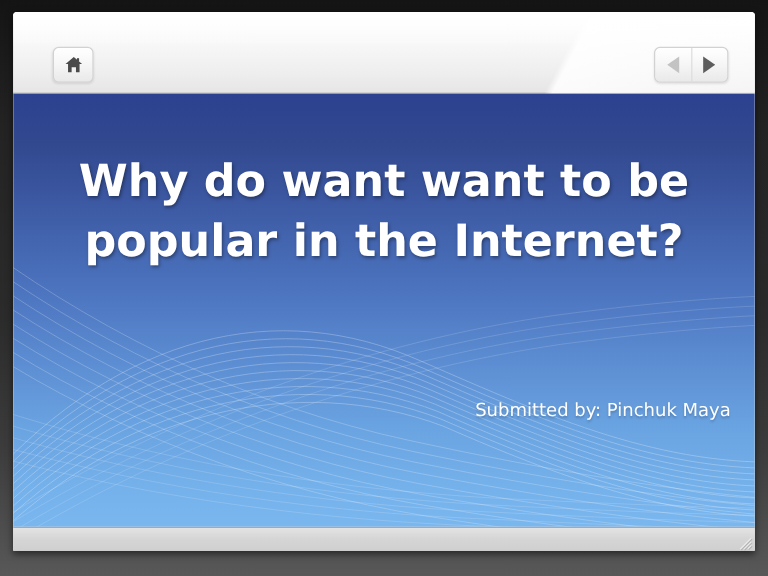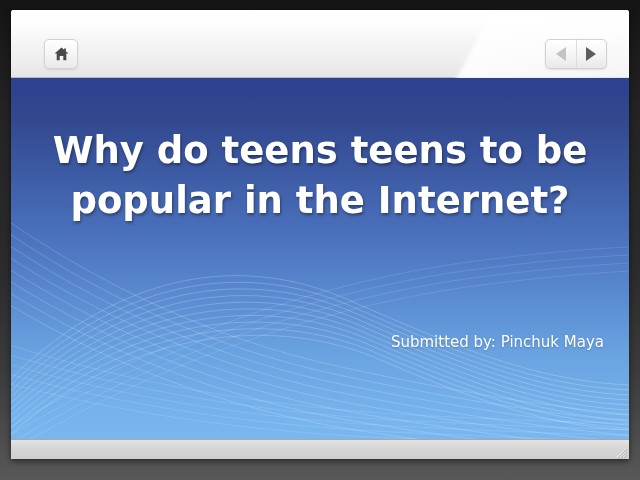--- a/index.html
+++ b/index.html
@@ -155,21 +155,21 @@
     padding: 0 26px;
     box-sizing: border-box;
   }
 
   .slide-subtitle {
     position: absolute;
     left: 0;
     top: 255px;
     width: 618px;
     text-align: right;
-    padding-right: 25px;
+    padding-right: 20px;
     box-sizing: border-box;
     color: #ffffff;
     font-size: 15px;
     font-weight: normal;
     text-shadow: 0 1px 2px rgba(0,0,0,0.22);
   }
 
   
   .statusbar {
     position: absolute;
@@ -260,21 +260,21 @@
           <path d="M-20,190 C120,228 268,246 408,250 C508,255 588,258 650,259"></path>
         </g>
         <g fill="none" stroke="#ffffff" stroke-width="0.6" opacity="0.20">
           <path d="M-20,250 C140,150 300,96 450,74 C540,62 600,58 650,57"></path>
           <path d="M-20,258 C140,158 302,104 452,82 C542,70 602,66 650,65"></path>
           <path d="M-20,266 C140,166 304,112 454,90 C544,78 604,74 650,73"></path>
           <path d="M-20,274 C140,174 306,120 456,98 C546,86 606,82 650,81"></path>
         </g>
       </svg>
 
-      <div class="slide-title">Why do teens teens to be popular in the Internet?</div>
+      <div class="slide-title">Why do want want to be popular in the Internet?</div>
 
       <div class="slide-subtitle">Submitted by: Pinchuk Maya</div>
     </div>
 
     <div class="statusbar">
       <div class="grip">
         <i style="width:4px; top:11px;"></i>
         <i style="width:9px; top:8px;"></i>
         <i style="width:13px; top:5px;"></i>
       </div>

